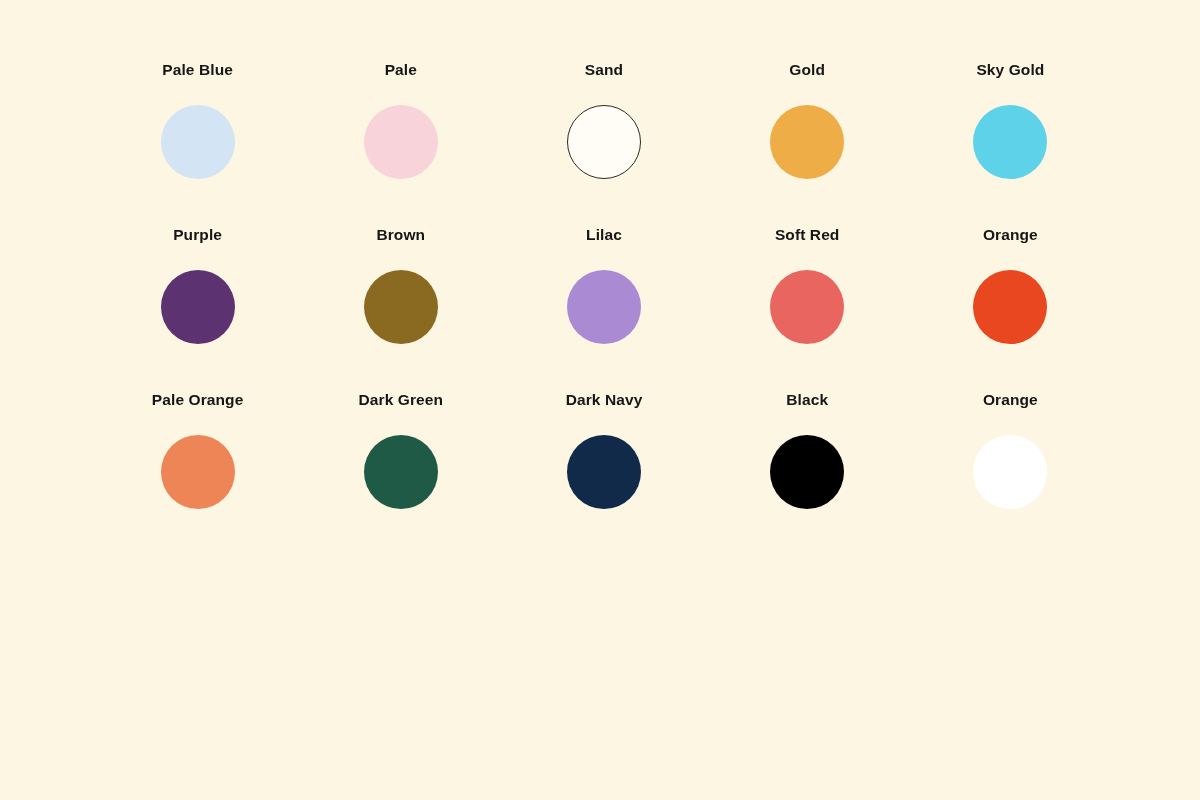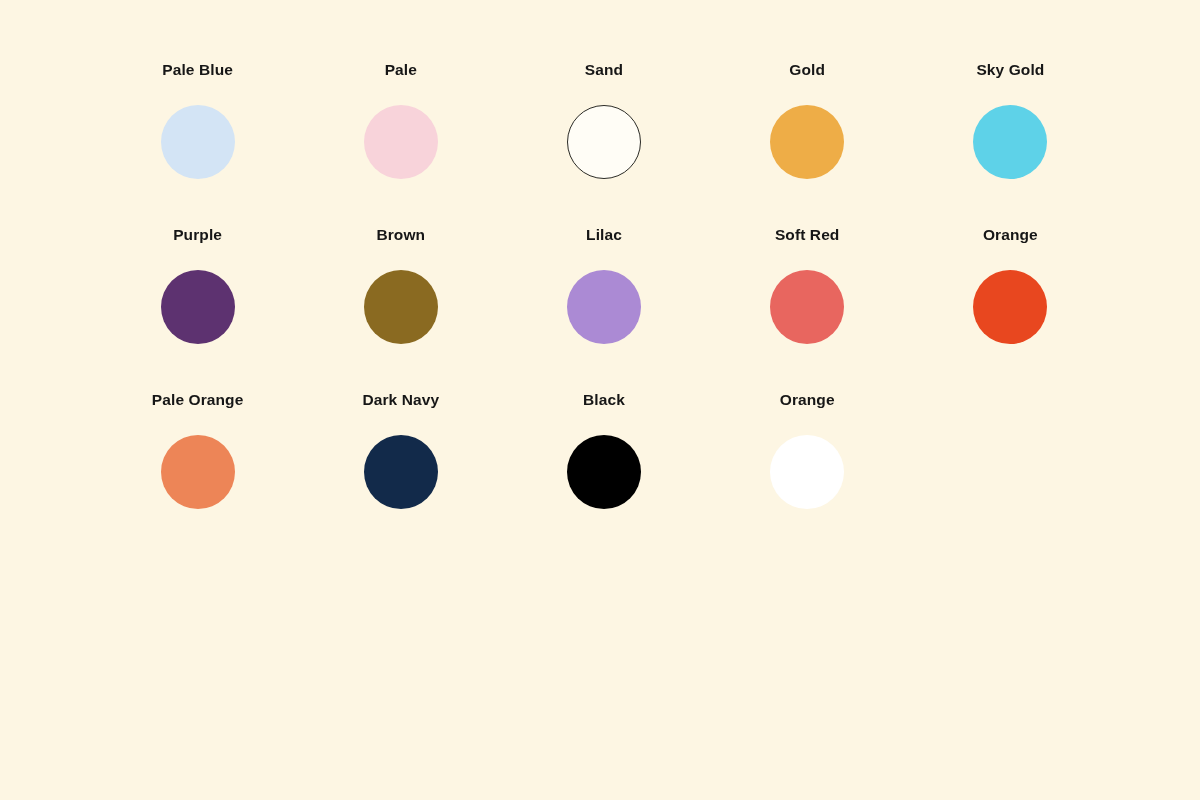--- a/index.html
+++ b/index.html
@@ -111,20 +111,24 @@
       </div>
       <div class="swatch-cell">
         <div class="swatch-label">Orange</div>
         <div class="swatch-dot" style="background: rgb(232, 71, 31);"></div>
       </div>
       <div class="swatch-cell">
         <div class="swatch-label">Pale Orange</div>
         <div class="swatch-dot" style="background: rgb(237, 133, 87);"></div>
       </div>
       <div class="swatch-cell">
+        <div class="swatch-label">Dark Green</div>
+        <div class="swatch-dot" style="background: rgb(31, 90, 70);"></div>
+      </div>
+      <div class="swatch-cell">
         <div class="swatch-label">Dark Navy</div>
         <div class="swatch-dot" style="background: rgb(18, 42, 74);"></div>
       </div>
       <div class="swatch-cell">
         <div class="swatch-label">Black</div>
         <div class="swatch-dot" style="background: rgb(0, 0, 0);"></div>
       </div>
       <div class="swatch-cell">
         <div class="swatch-label">Orange</div>
         <div class="swatch-dot" style="background: rgb(255, 255, 255);"></div>

